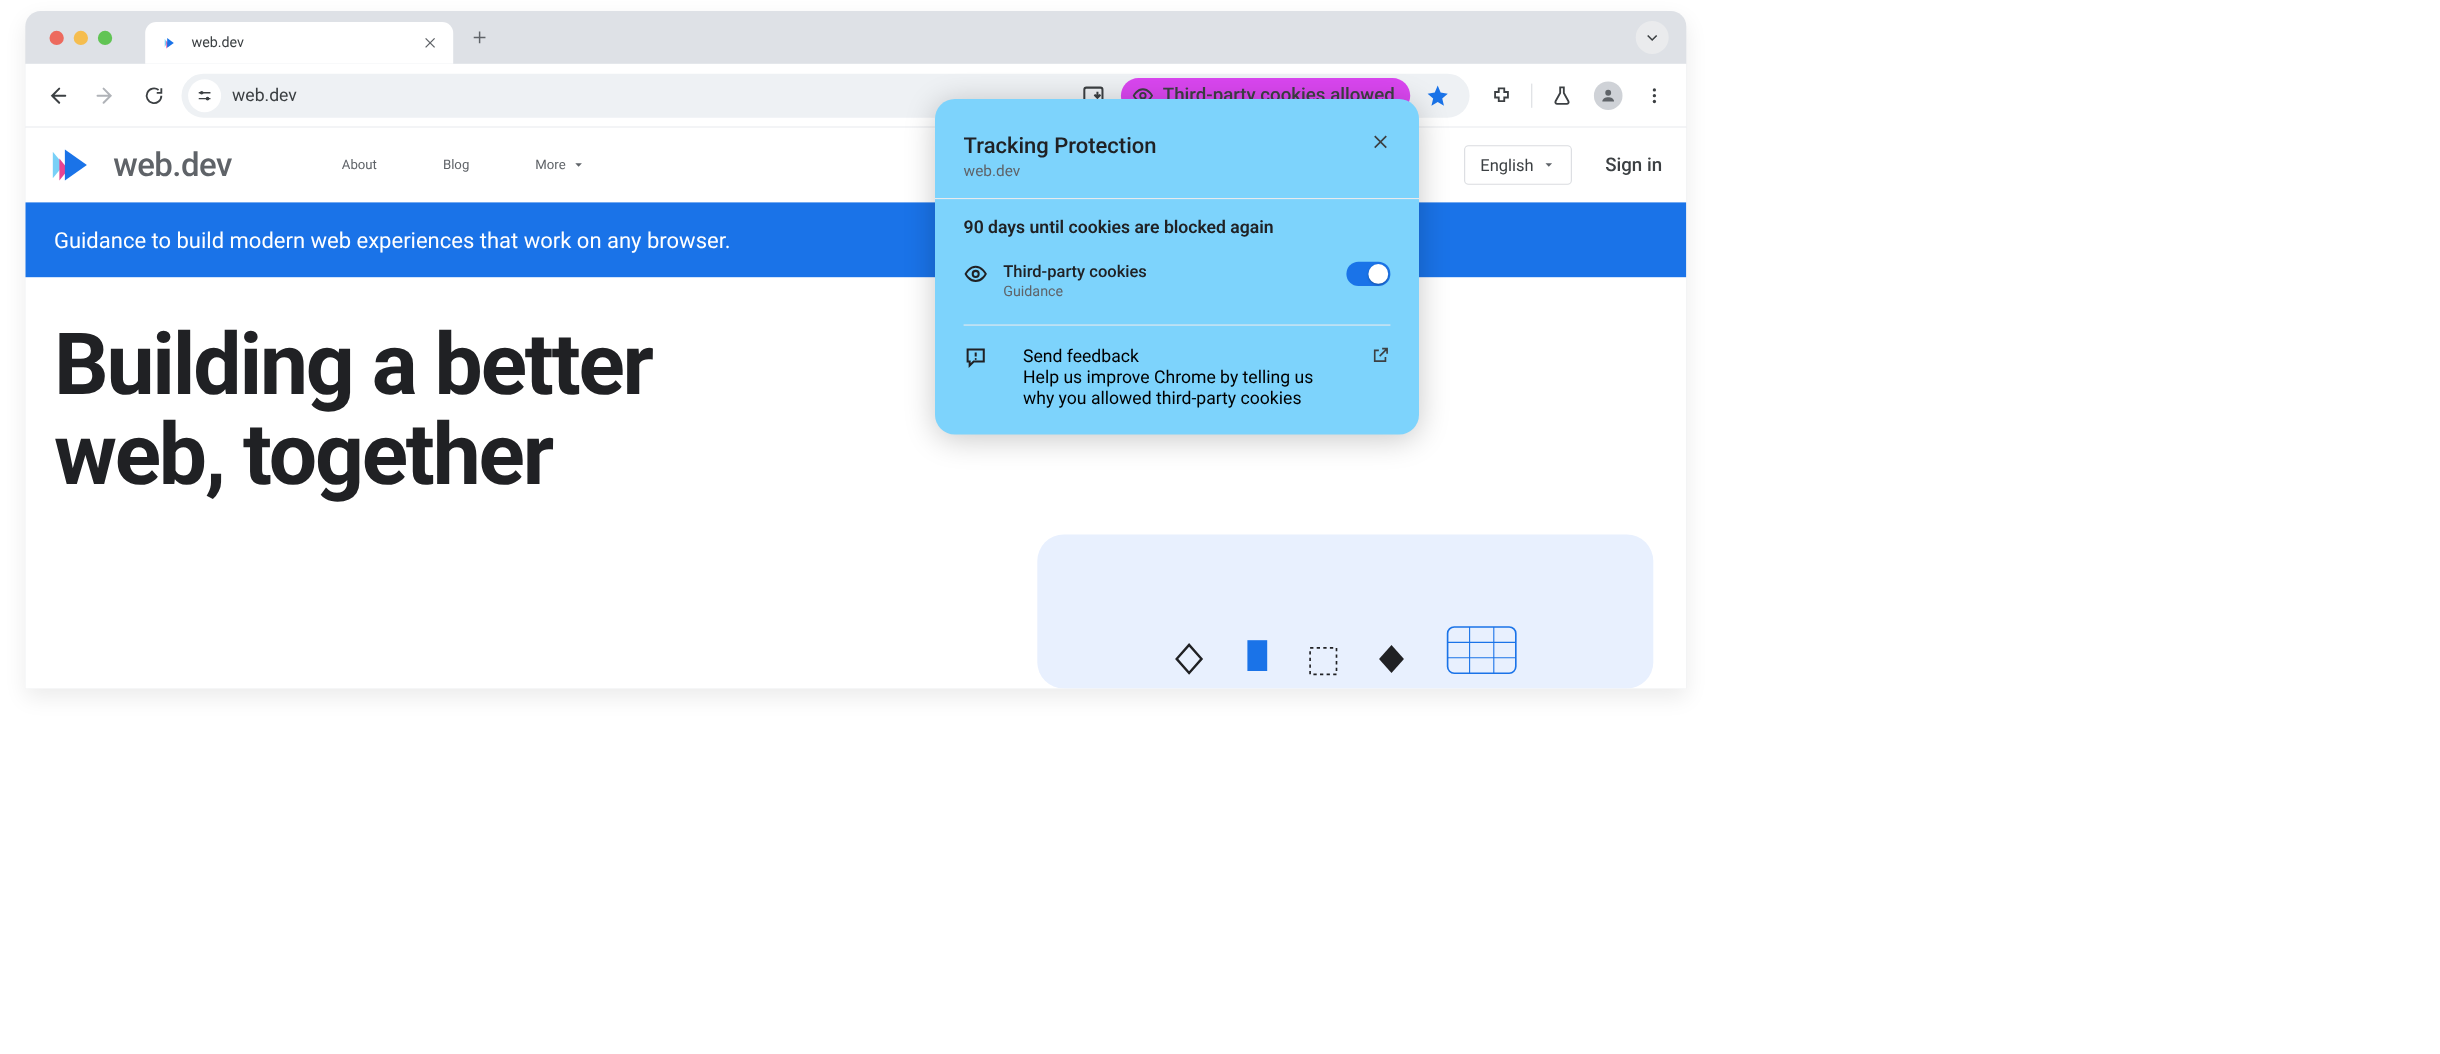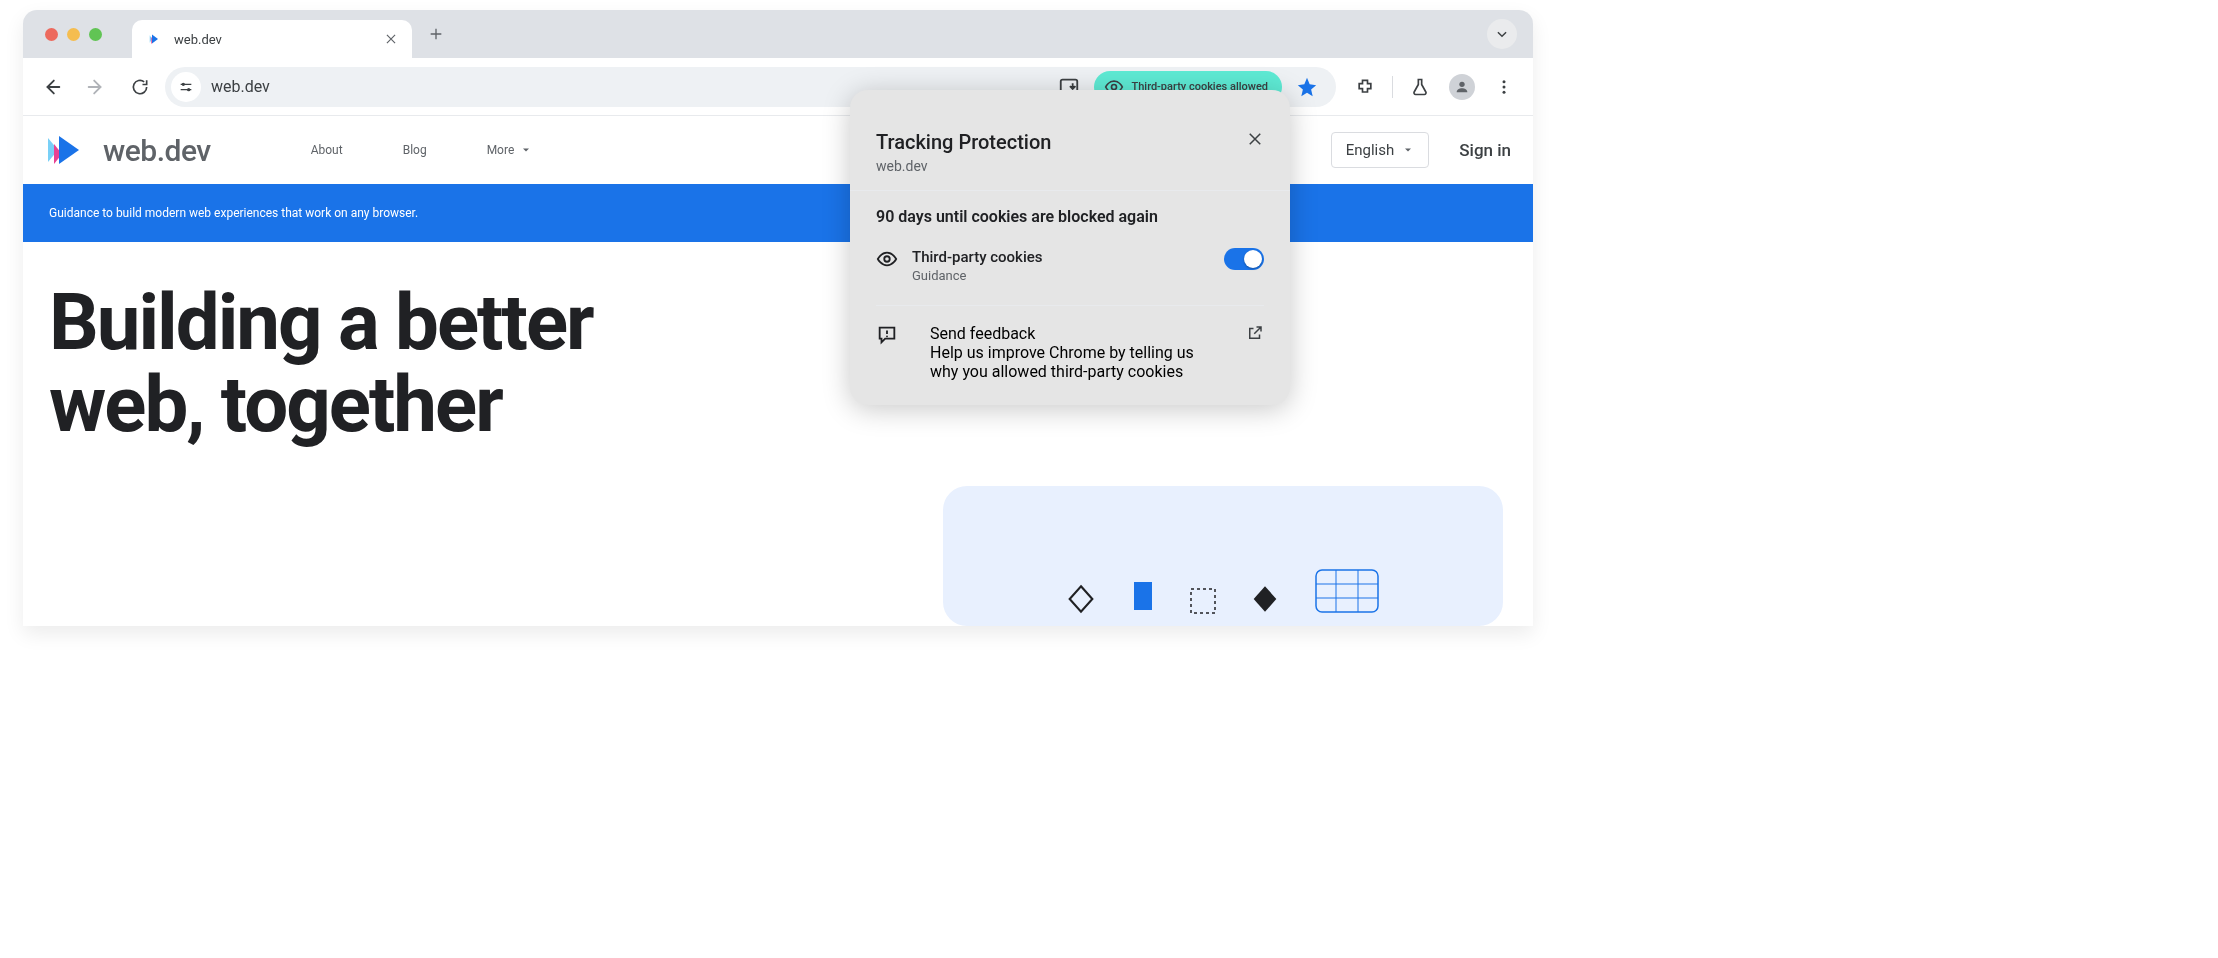--- a/index.html
+++ b/index.html
@@ -76,25 +76,25 @@
     width: 30px; height: 30px; border-radius: 50%; background: #fff;
     display:flex; align-items:center; justify-content:center; color:#3c4043;
   }
   .url { font-size: 16px; color: #3c4043; flex: 1; }
   .omni-right { display:flex; align-items:center; gap: 8px; padding-right: 6px;}
 
   .install-btn { width:34px; height:34px; border-radius:50%; display:flex; align-items:center; justify-content:center; cursor:pointer; color:#3c4043;}
 
   .chip {
     display:flex; align-items:center; gap:8px;
-    background: #5eead4;
+    background: #d946ef;
     border-radius: 18px;
     height: 32px;
     padding: 0 14px 0 10px;
-    color: #3c4043; font-size: 11px; font-weight: 500;
+    color: #3c4043; font-size: 17px; font-weight: 500;
     cursor: pointer;
   }
 
   .star-btn { width: 34px; height:34px; display:flex; align-items:center; justify-content:center; color:#1a73e8; cursor: pointer;}
   .toolbar-right { display:flex; align-items:center; gap:4px; margin-left:4px;}
   .tbtn { width:38px; height:38px; display:flex; align-items:center; justify-content:center; border-radius:50%; color:#3c4043; cursor:pointer;}
   .divider-v { width:1px; height:22px; background:#dadce0; margin: 0 4px;}
   .avatar-circle { width:26px; height:26px; border-radius:50%; background:#cfd2d7; display:flex; align-items:center; justify-content:center;}
 
   .content {
@@ -116,45 +116,45 @@
   .site-nav { display:flex; align-items:center; gap: 60px; margin-left: 60px;}
   .site-nav .item { font-size: 12px; color:#5f6368; display:flex; align-items:center; gap:6px; cursor:pointer;}
   .site-header-right { margin-left:auto; display:flex; align-items:center; gap:30px;}
   .lang-sel { border:1px solid #dadce0; border-radius:4px; padding:8px 14px; display:flex; align-items:center; gap:8px; color:#3c4043; font-size:15px; cursor:pointer;}
   .sign-in { font-size: 17px; color:#3c4043; font-weight:500; cursor:pointer;}
 
   .blue-bar {
     background:#1a73e8;
     color:#fff;
     padding: 22px 26px;
-    font-size: 12px;
+    font-size: 20px;
   }
 
   .hero { padding: 40px 26px 0; }
   .hero h1 { font-size: 78px; font-weight:700; color:#202124; line-height:1.05; letter-spacing:-2px;}
 
   .deco-box {
     position:absolute;
     right: 30px; bottom: 0;
     width: 560px; height: 140px;
     background:#e8f0fe;
     border-radius: 24px;
   }
   .deco-inner { position:absolute; bottom:10px; left:50%; transform:translateX(-50%); display:flex; align-items:flex-end; gap:30px;}
   .deco-shape { width:34px; height:34px; }
 
   .popup {
     position: absolute;
     top: 90px;
     left: 850px;
     width: 440px;
-    background: #e5e5e5;
+    background: #7dd3fc;
     border-radius: 18px;
     box-shadow: 0 4px 28px rgba(0,0,0,0.22);
-    padding: 40px 26px 24px;
+    padding: 30px 26px 24px;
     z-index: 10;
   }
   .popup-head { display:flex; align-items:flex-start; }
   .popup-title { font-size: 20px; font-weight:500; color:#202124; }
   .popup-sub { font-size: 14px; color:#5f6368; margin-top:4px;}
   .popup-close { margin-left:auto; color:#3c4043; cursor:pointer;}
   .popup-hr { height:1px; background:#e8eaed; margin: 16px -26px; }
   .popup-h2 { font-size: 16px; font-weight:600; color:#202124; margin-bottom:6px;}
   .popup-body { font-size: 14px; color:#5f6368; line-height:1.5;}
   .cookie-row { display:flex; align-items:flex-start; gap:14px; margin-top:22px;}

